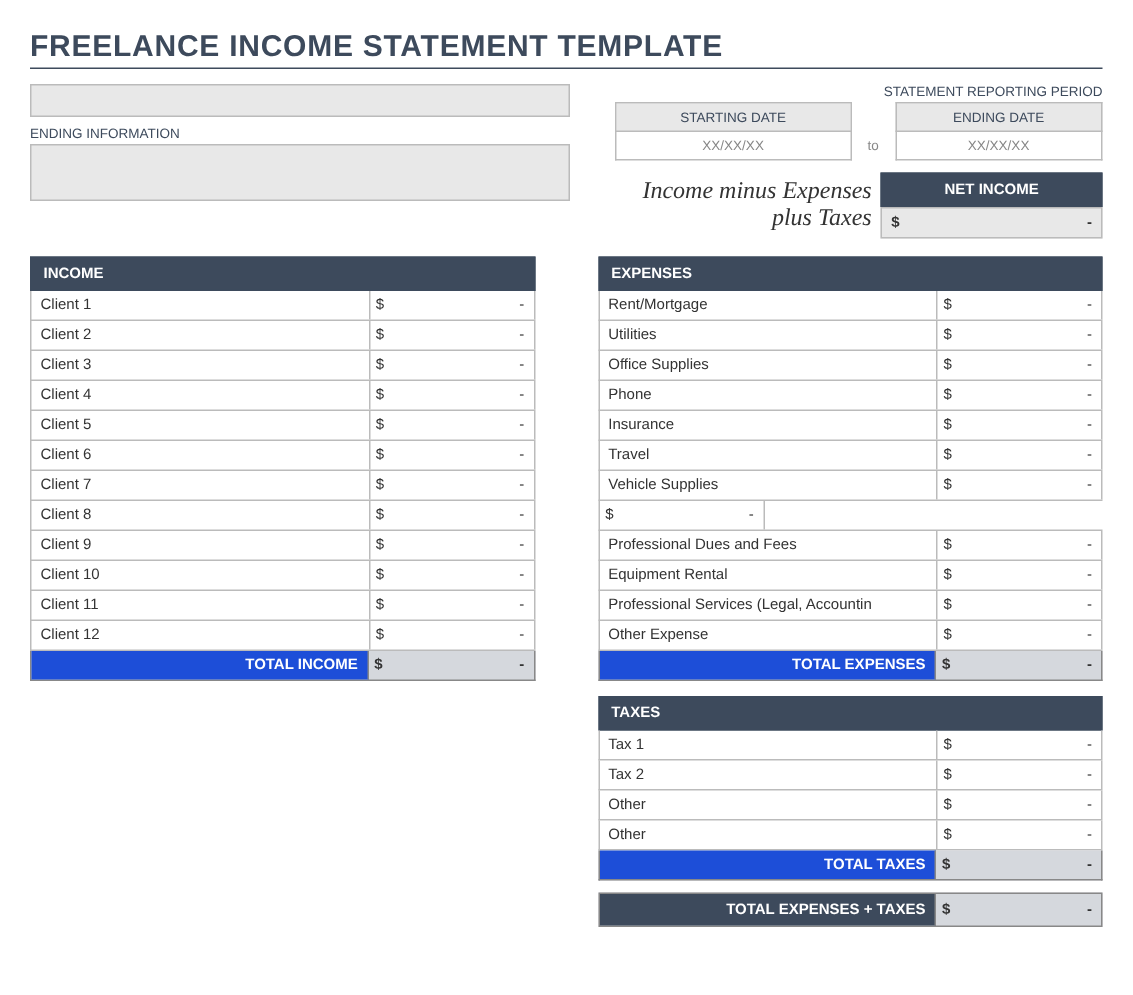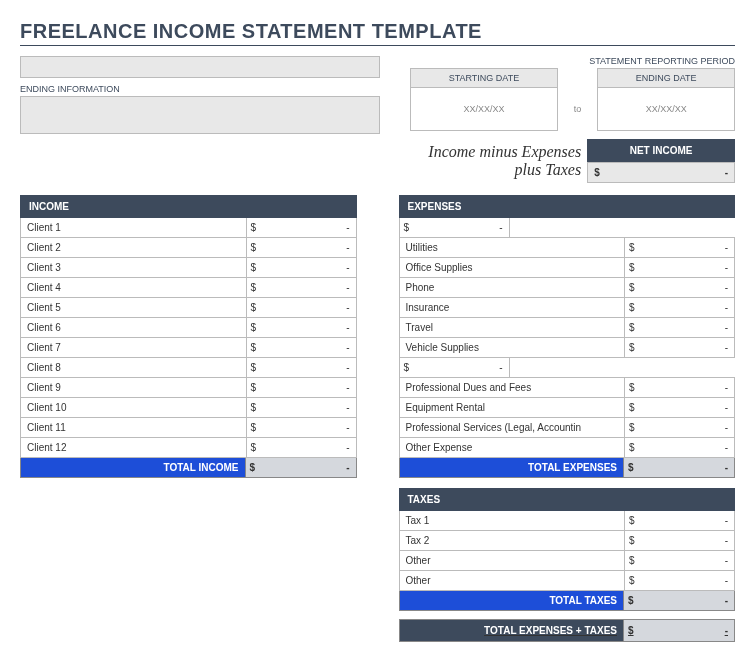--- a/index.html
+++ b/index.html
@@ -62,21 +62,21 @@
     background: #e8e8e8;
     border: 1px solid #bbb;
     font-size: 9px;
     font-weight: normal;
     padding: 4px;
     color: #3d4a5c;
   }
   .period-table td {
     border: 1px solid #bbb;
     font-size: 9px;
-    padding: 16px;
+    padding: 4px;
     text-align: center;
     color: #888;
   }
   .period-table td.to-cell {
     border: none;
     width: 30px;
   }
   .net-income-row {
     display: flex;
     justify-content: flex-end;
@@ -181,21 +181,20 @@
   .spacer {
     height: 10px;
   }
   .grand-total {
     display: flex;
     background: #d5d8dd;
     border: 1px solid #888;
     font-weight: bold;
     font-size: 10px;
     margin-top: 8px;
-    text-decoration: underline;
   }
   .grand-total .label {
     flex: 1;
     padding: 5px 6px;
     text-align: right;
     background: #3d4a5c;
     color: #fff;
     border-right: 1px solid #888;
   }
   .grand-total .cur {
@@ -320,20 +319,21 @@
       <div class="label">TOTAL INCOME</div>
       <div class="cur">$</div>
       <div class="val">-</div>
     </div>
   </div>
 
   <div class="col">
     <div class="section-header">EXPENSES</div>
     <div id="expenses-rows">
         <div class="data-row">
+          <div class="label">Rent/Mortgage</div>
           <div class="cur">$</div>
           <div class="val">-</div>
         </div>
         <div class="data-row">
           <div class="label">Utilities</div>
           <div class="cur">$</div>
           <div class="val">-</div>
         </div>
         <div class="data-row">
           <div class="label">Office Supplies</div>

